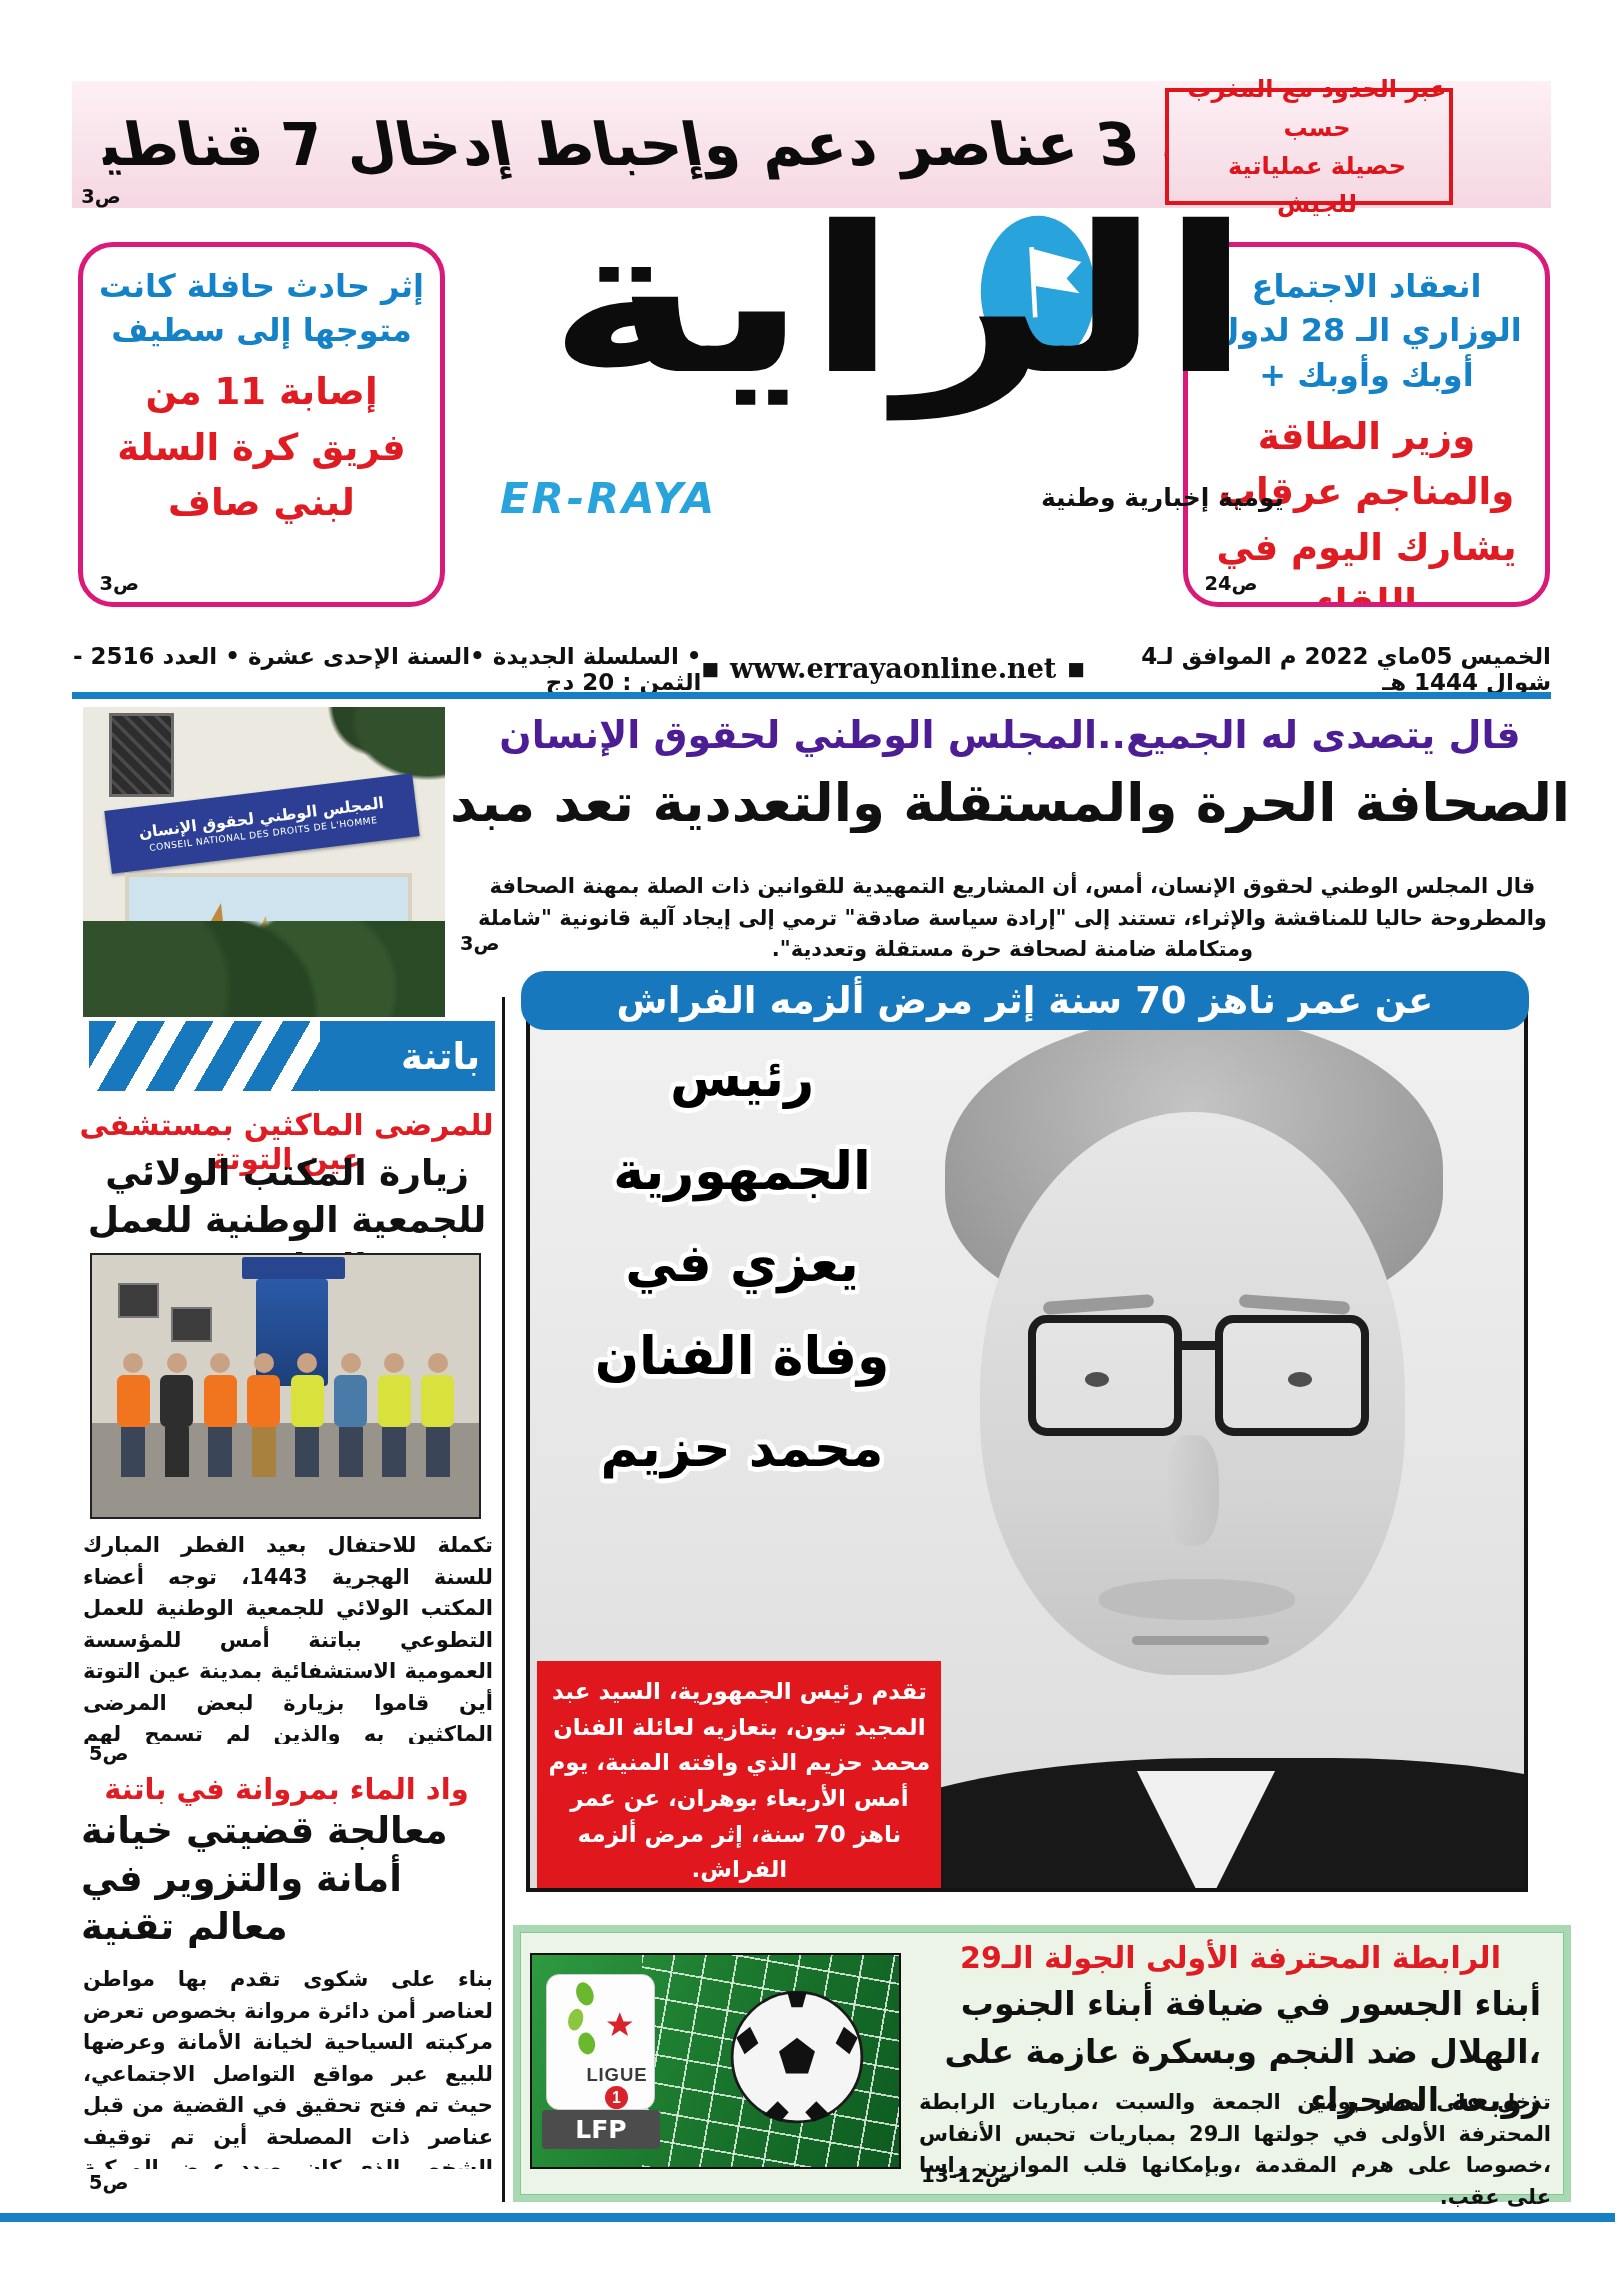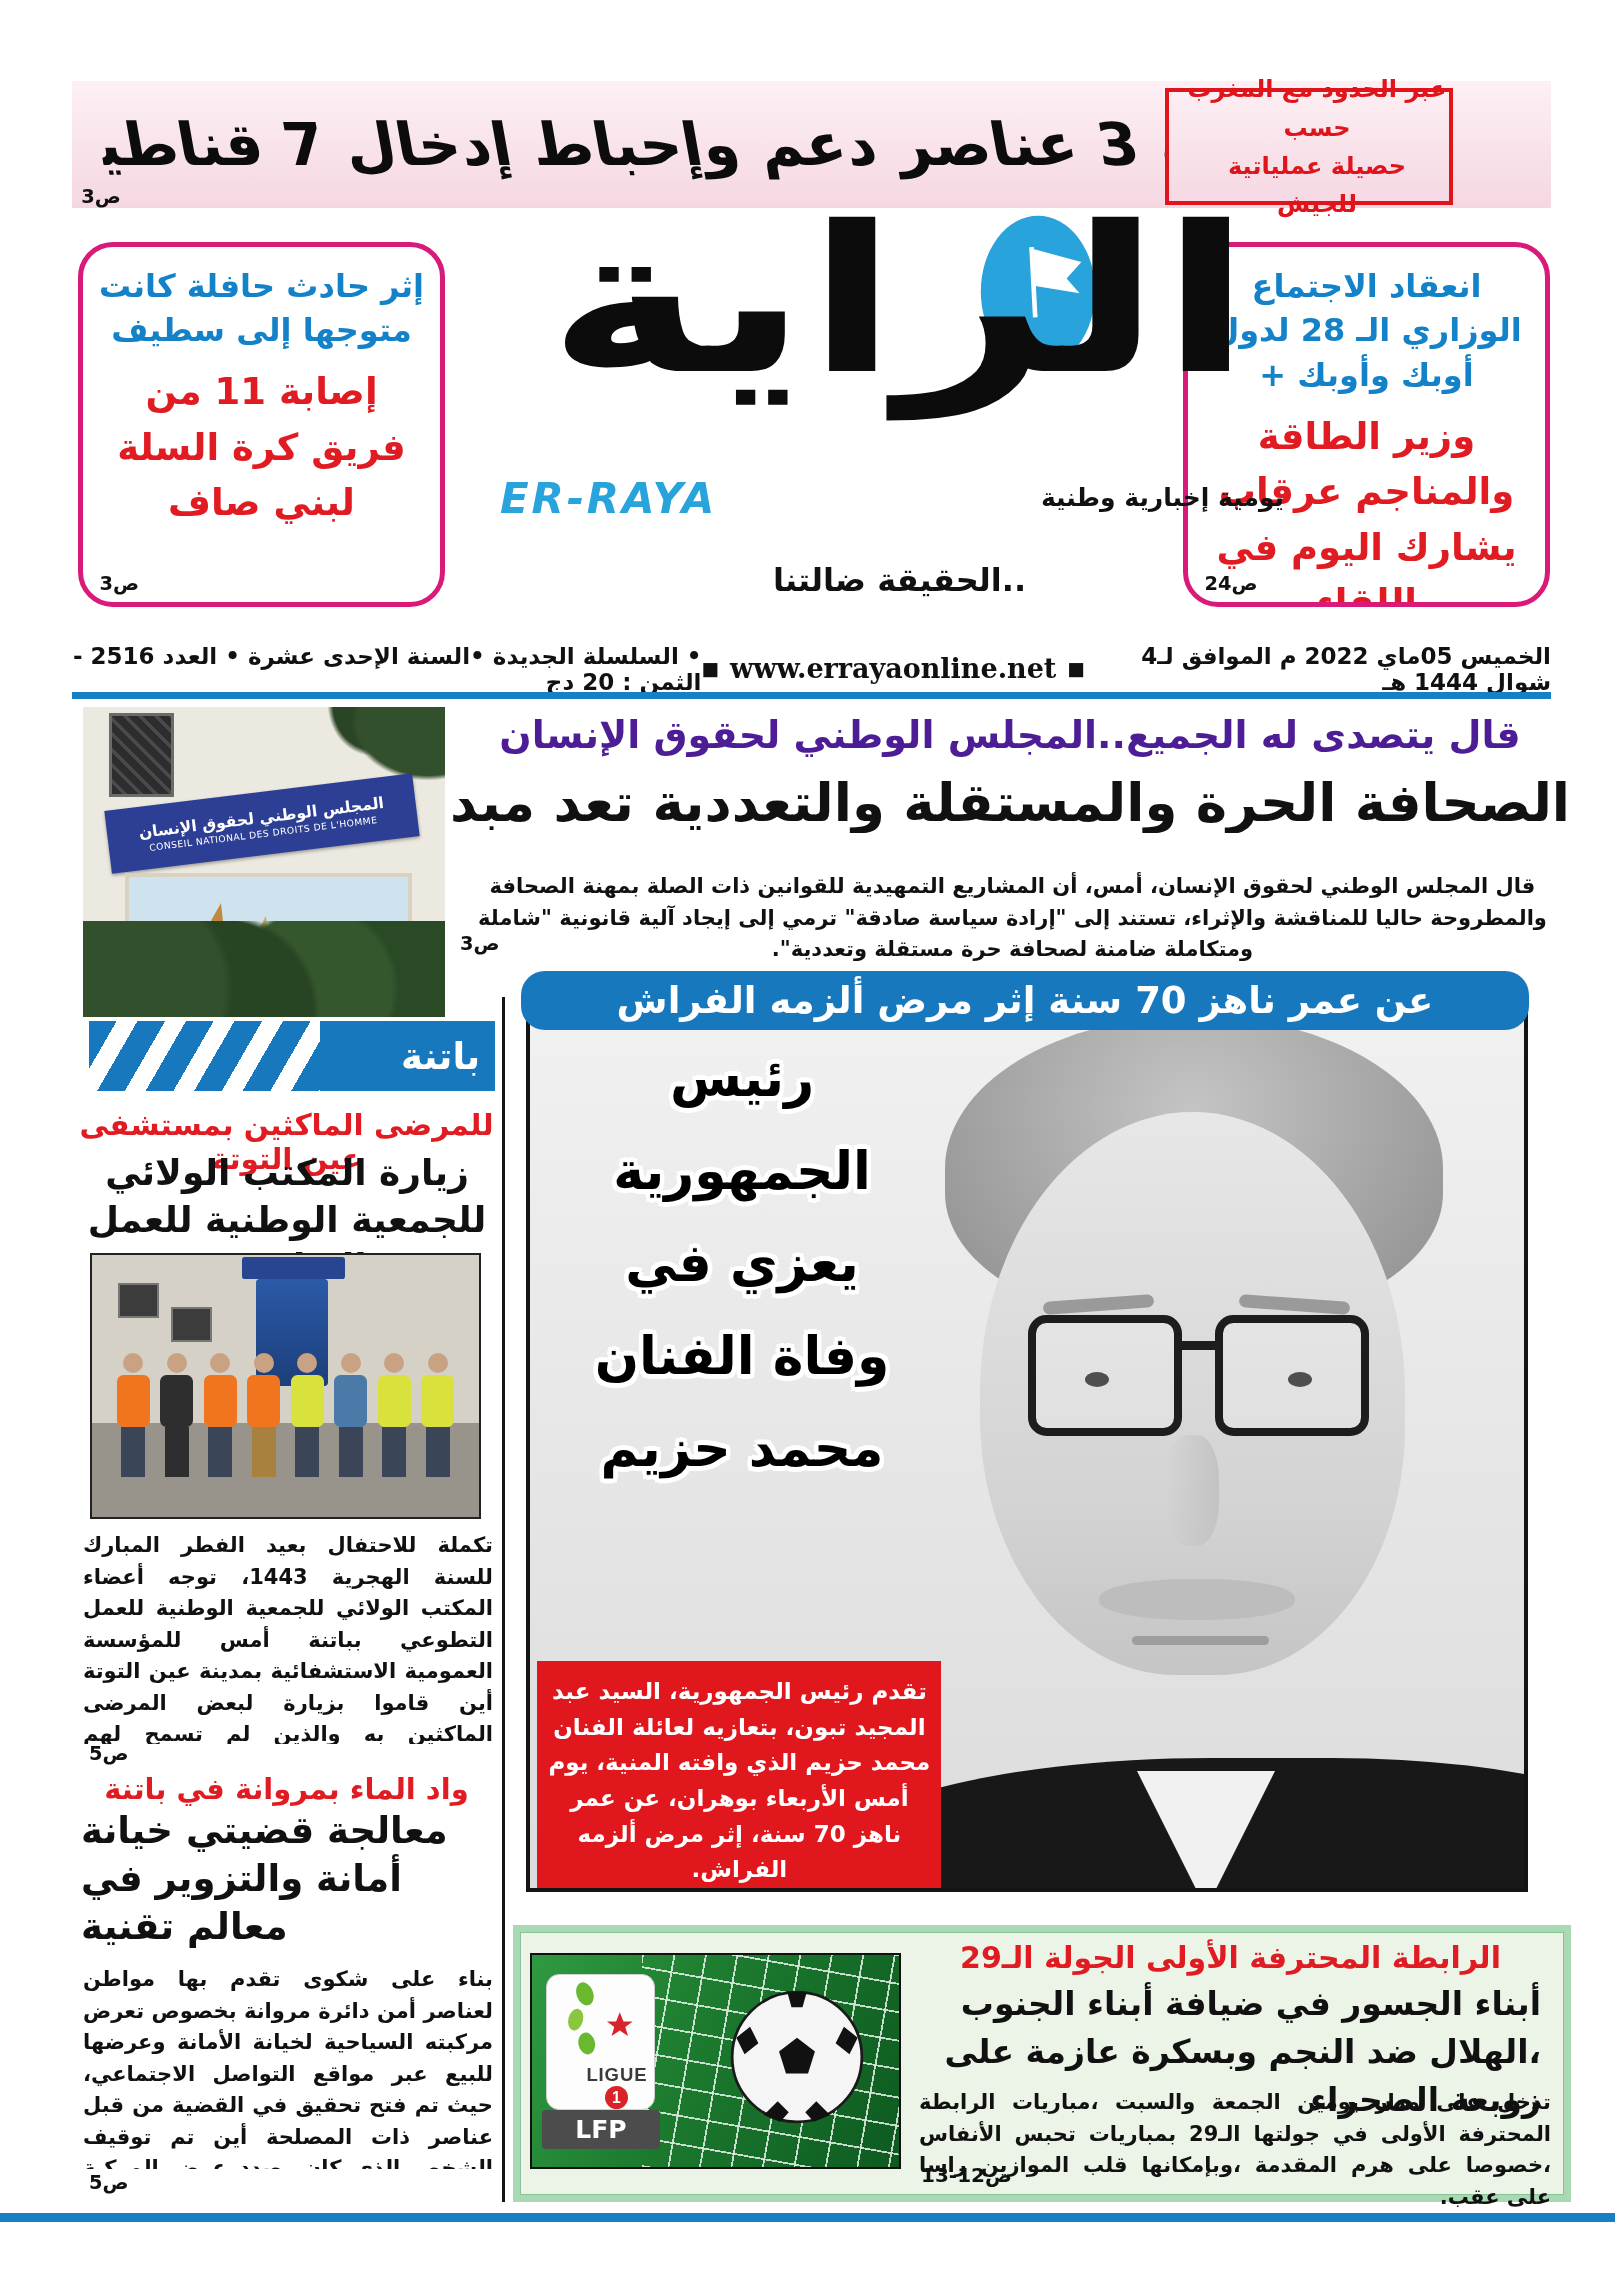--- a/index.html
+++ b/index.html
@@ -199,21 +199,20 @@
     <div class="abs logo-flag">
       <svg width="120" height="155" viewBox="0 0 130 168">
         <ellipse cx="65" cy="84" rx="62" ry="82" fill="#29a3dc"></ellipse>
         <path d="M58 36 L62 112" stroke="#fff" stroke-width="5"></path>
         <path d="M60 38 L112 52 L96 70 L110 86 L62 78 Z" fill="#fff"></path>
       </svg>
     </div>
     <div class="abs logo-ar">الراية</div>
     <div class="abs logo-latin">ER-RAYA</div>
     <div class="abs logo-tagline">يومية إخبارية وطنية</div>
-    <div class="abs motto">..الحقيقة ضالتنا</div>
   </div>
 
   <div class="abs date-bar">
     <div>الخميس 05ماي 2022 م   الموافق لـ4 شوال 1444 هـ</div>
     <div class="date-mid">
       <span class="sq">■</span>
       <span class="site">www.errayaonline.net</span>
       <span class="sq">■</span>
     </div>
     <div>• السلسلة الجديدة  •السنة الإحدى عشرة  • العدد 2516 - الثمن : 20 دج</div>

